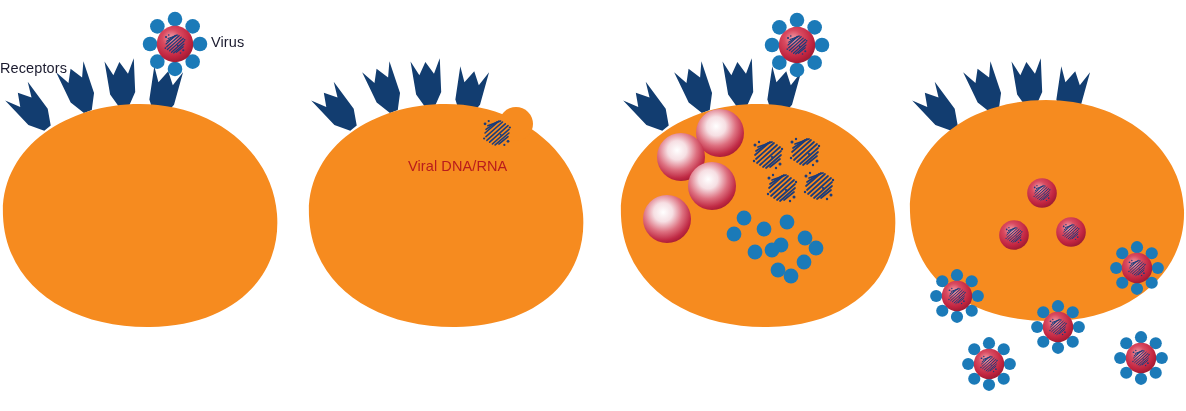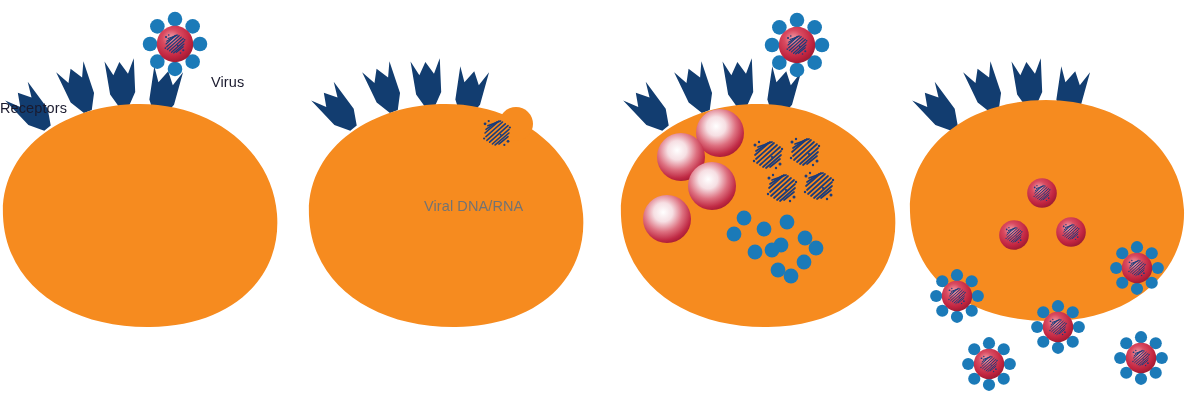--- a/index.html
+++ b/index.html
@@ -28,25 +28,24 @@
     height: 411px;
     display: block;
   }
   .lbl {
     position: absolute;
     font-family: "Liberation Sans", sans-serif;
     font-size: 14.5px;
     color: #1a1a2e;
     white-space: nowrap;
     letter-spacing: 0.1px;
-    margin-top: 40px;
   }
   #label-receptors { left: 0;  top: 60px; }
   #label-virus     { left: 211px; top: 34px; }
-  #label-viraldna  { left: 424px; top: 158px; color:#737373; }
+  #label-viraldna  { left: 408px; top: 158px; color:#b91c1c; }
 </style>
 </head>
 <body>
 
 <div id="stage">
 
   <svg viewBox="0 0 1186 411" xmlns="http://www.w3.org/2000/svg">
     <defs>
       <radialGradient id="capsidGrad" cx="42%" cy="36%" r="66%">
         <stop offset="0%" stop-color="#ffffff"></stop>

